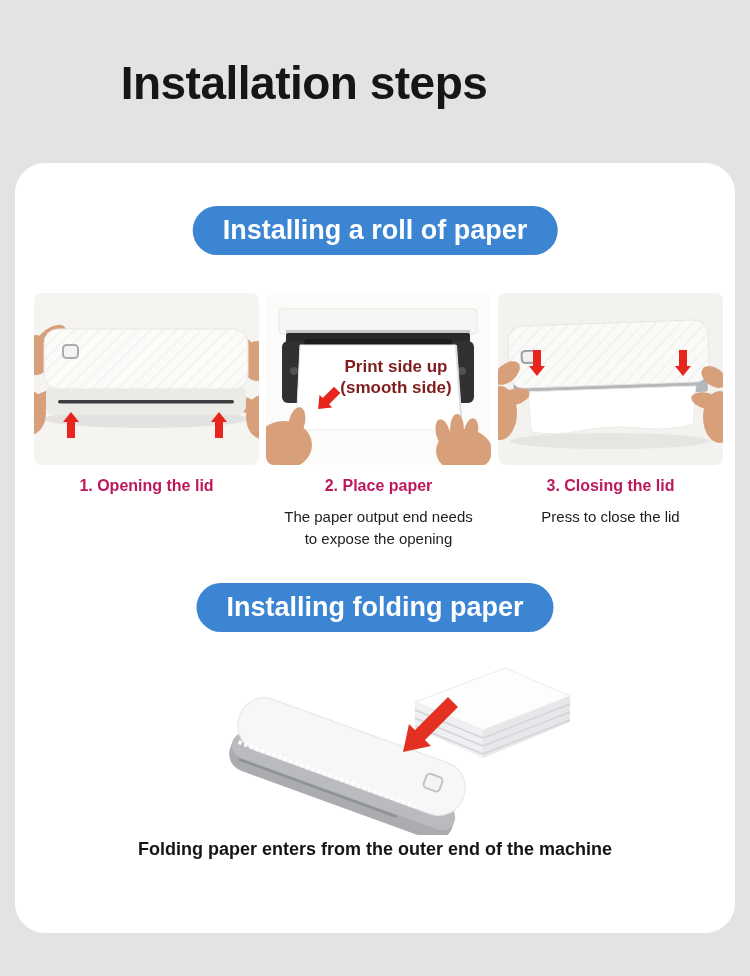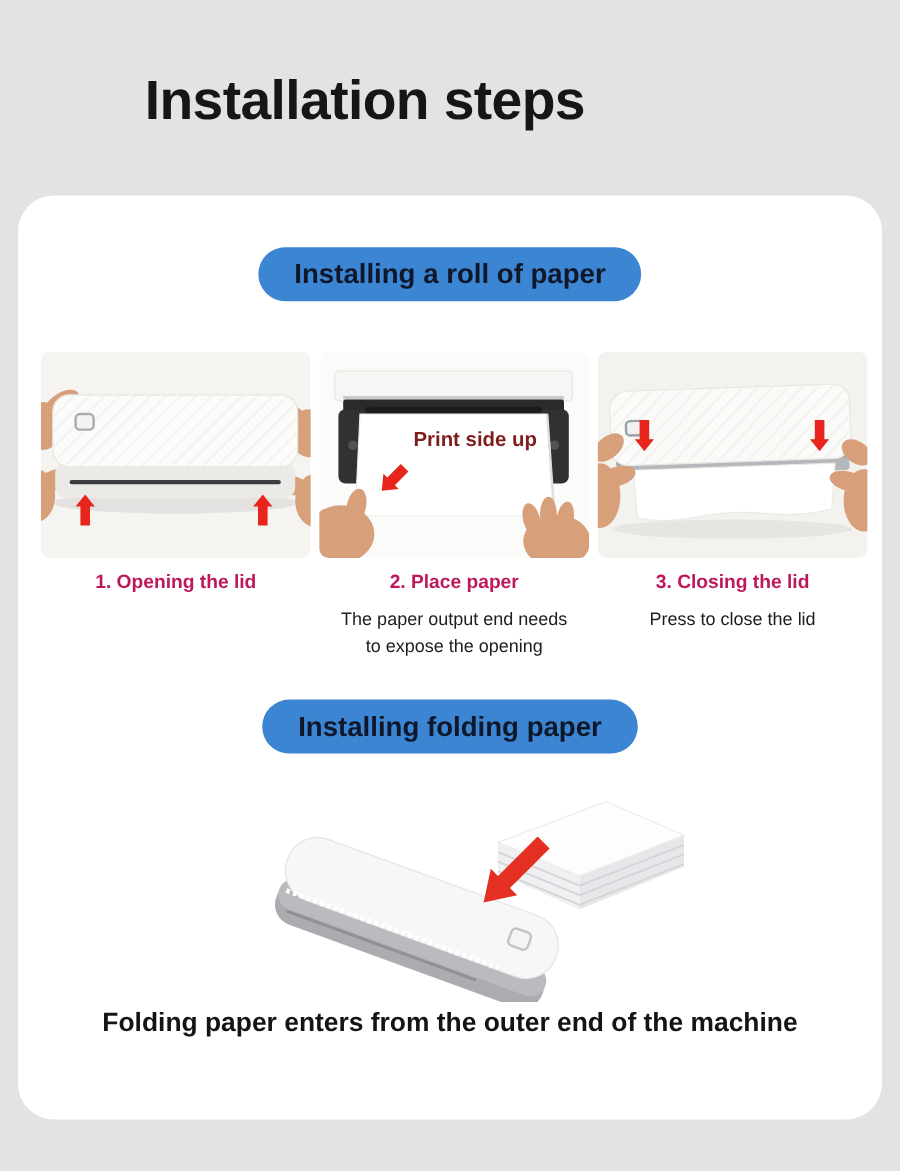--- a/index.html
+++ b/index.html
@@ -18,22 +18,22 @@
     color: #161616;
   }
   .card {
     position: absolute; left: 15px; top: 163px;
     width: 720px; height: 770px;
     background: #ffffff;
     border-radius: 30px;
   }
   .badge {
     position: absolute; left: 50%; transform: translateX(-50%);
-    background: #3b85d3; color: #0f172a;
-    font-size: 23px; font-weight: 700;
+    background: #3b85d3; color: #ffffff;
+    font-size: 27px; font-weight: 700;
     padding: 9px 30px;
     border-radius: 25px;
     white-space: nowrap;
   }
   .badge-roll    { top: 43px; }
   .badge-folding { top: 420px; }
   .photos {
     position: absolute; top: 130px; left: 19px;
     width: 689px;
     display: flex; gap: 7px;
@@ -67,21 +67,21 @@
     white-space: pre-line;
     margin: 0;
   }
   .illustration {
     position: absolute; top: 477px; left: 0;
     width: 720px; height: 195px;
   }
   .caption {
     position: absolute; top: 676px; left: 0;
     width: 720px; text-align: center;
-    font-size: 22px; font-weight: 700; color: #141414;
+    font-size: 18px; font-weight: 700; color: #141414;
   }
 </style>
 </head>
 <body>
 
 <h1 class="page-title">Installation steps</h1>
 
 <section class="card">
 
   <div class="badge badge-roll">Installing a roll of paper</div>
@@ -150,20 +150,21 @@
         </g>
         <g fill="#d7a07a">
           <ellipse cx="198" cy="158" rx="28" ry="22"></ellipse>
           <ellipse cx="177" cy="140" rx="7" ry="14" transform="rotate(-14 177 140)"></ellipse>
           <ellipse cx="191" cy="136" rx="7" ry="15"></ellipse>
           <ellipse cx="205" cy="139" rx="7" ry="14" transform="rotate(10 205 139)"></ellipse>
         </g>
       </svg>
       <div class="overlay-label">
         <span>Print side up</span>
+        <span>(smooth side)</span>
       </div>
     </figure>
 
     <figure class="photo" style="margin:0">
       <svg width="225" height="172" viewBox="0 0 225 172">
         <defs>
           <pattern id="diag3" width="9" height="9" patternUnits="userSpaceOnUse" patternTransform="rotate(45)">
             <rect width="9" height="9" fill="#fafaf8"></rect>
             <line x1="0" y1="0" x2="0" y2="9" stroke="#f0efec" stroke-width="2.5"></line>
           </pattern>

